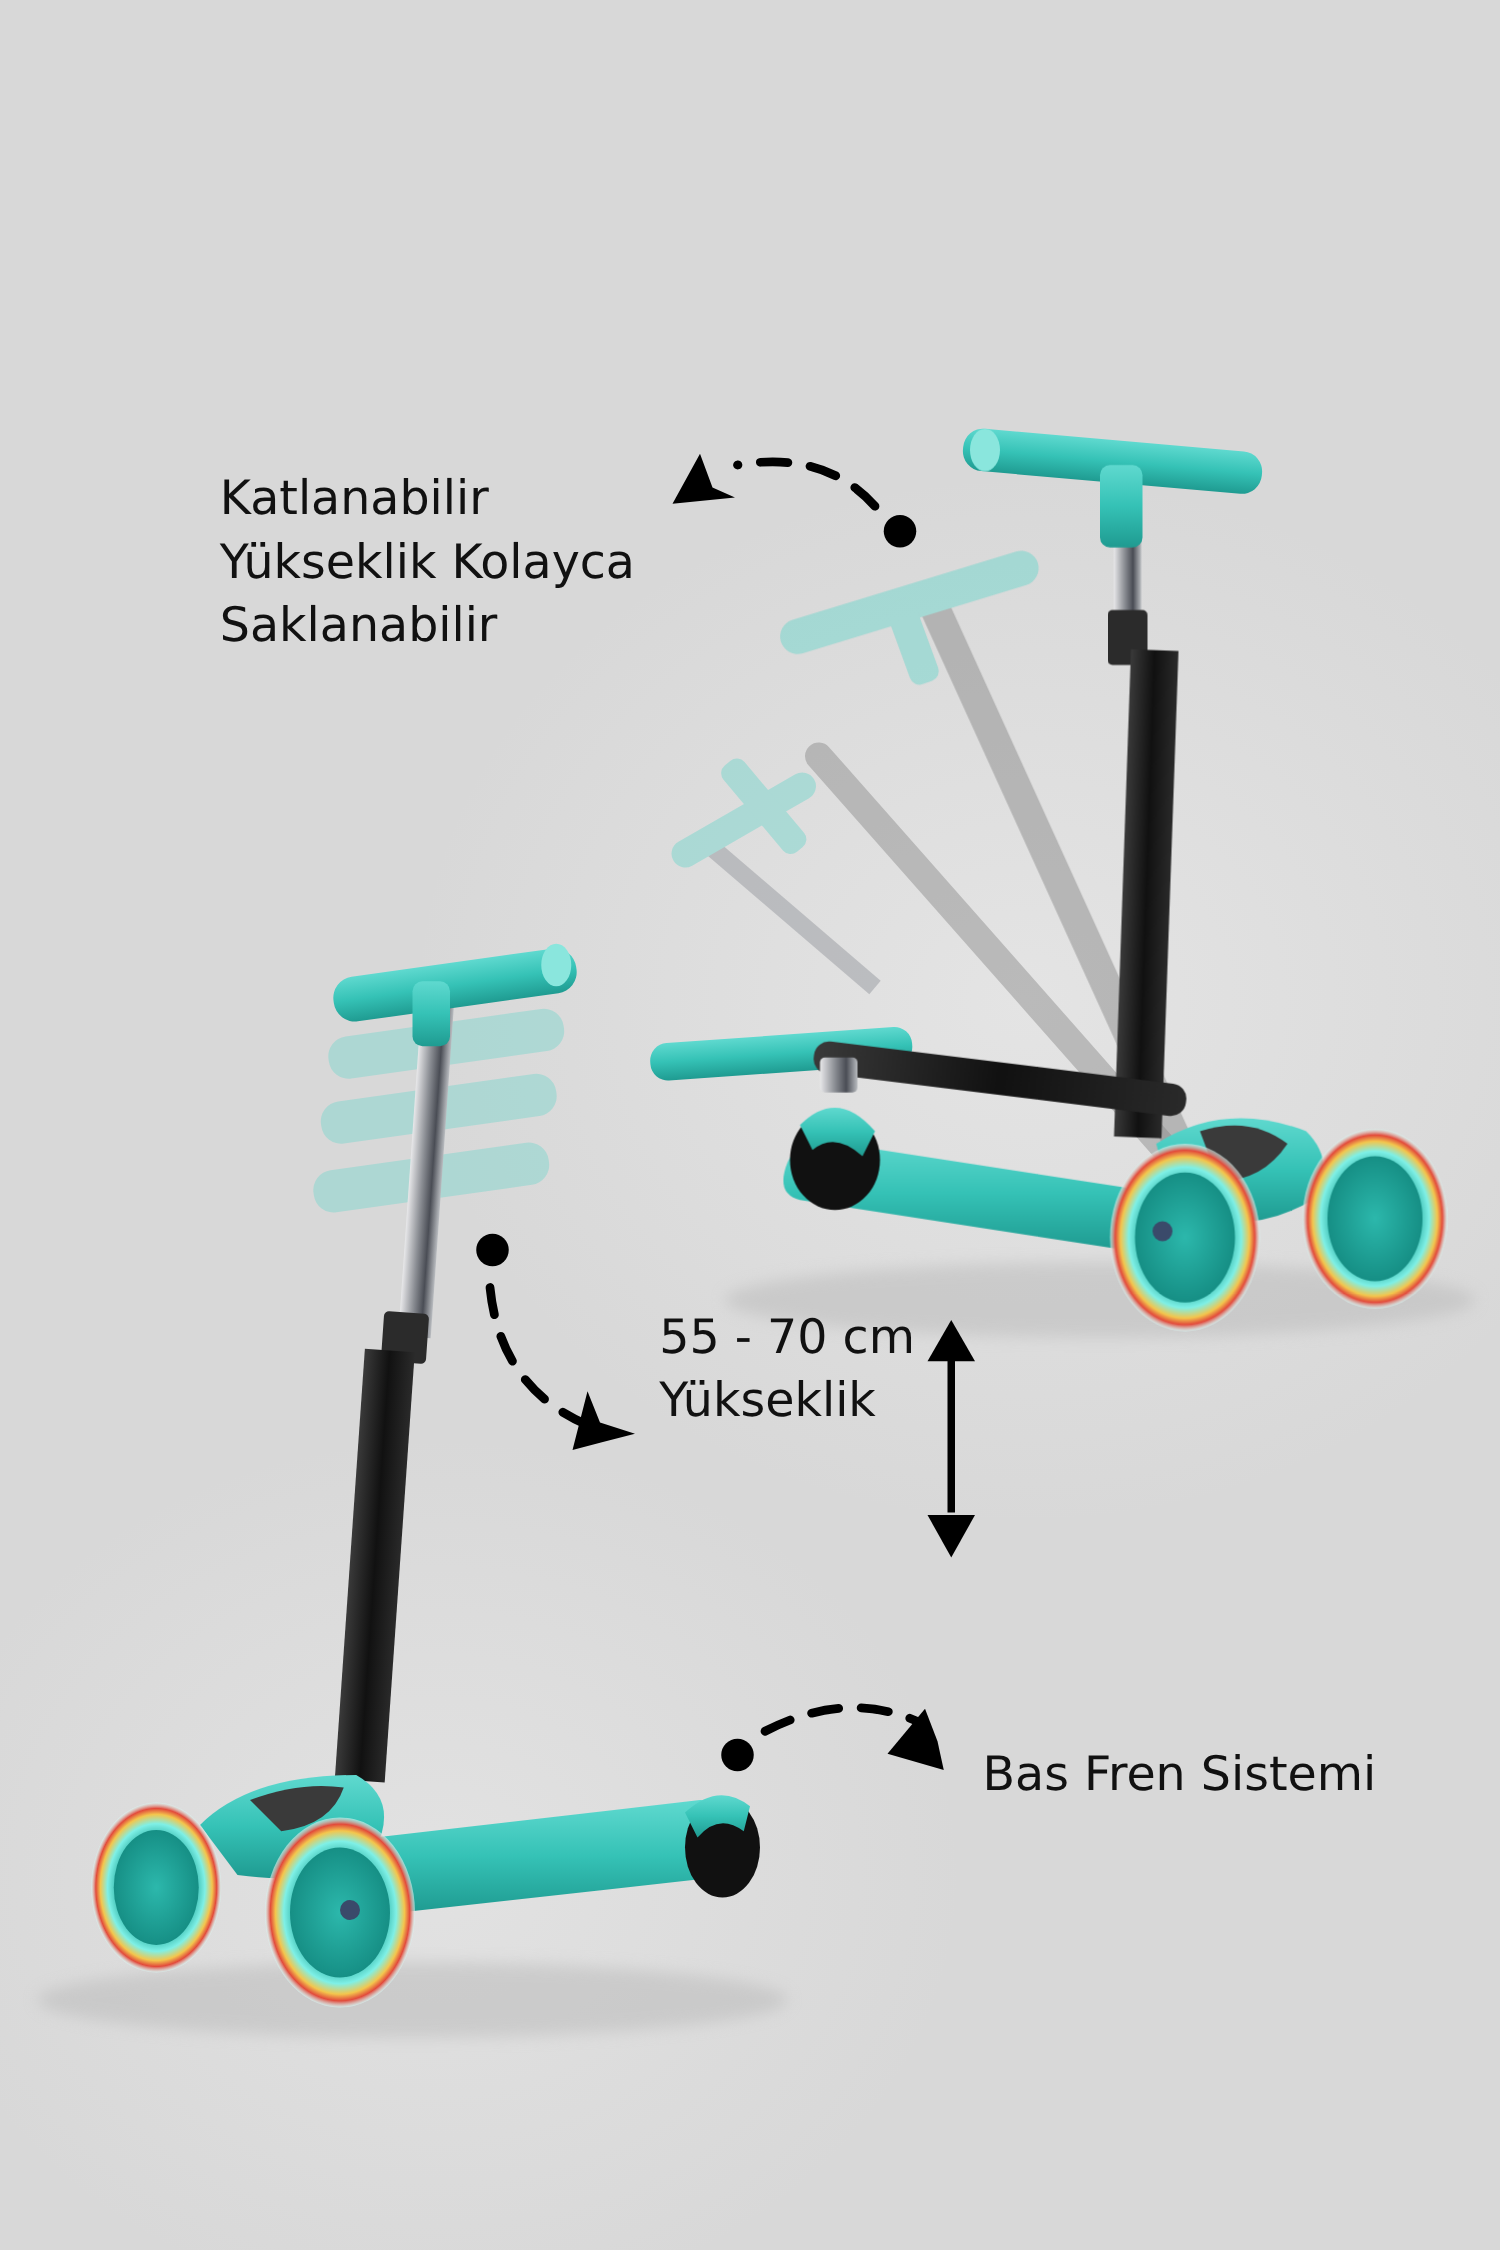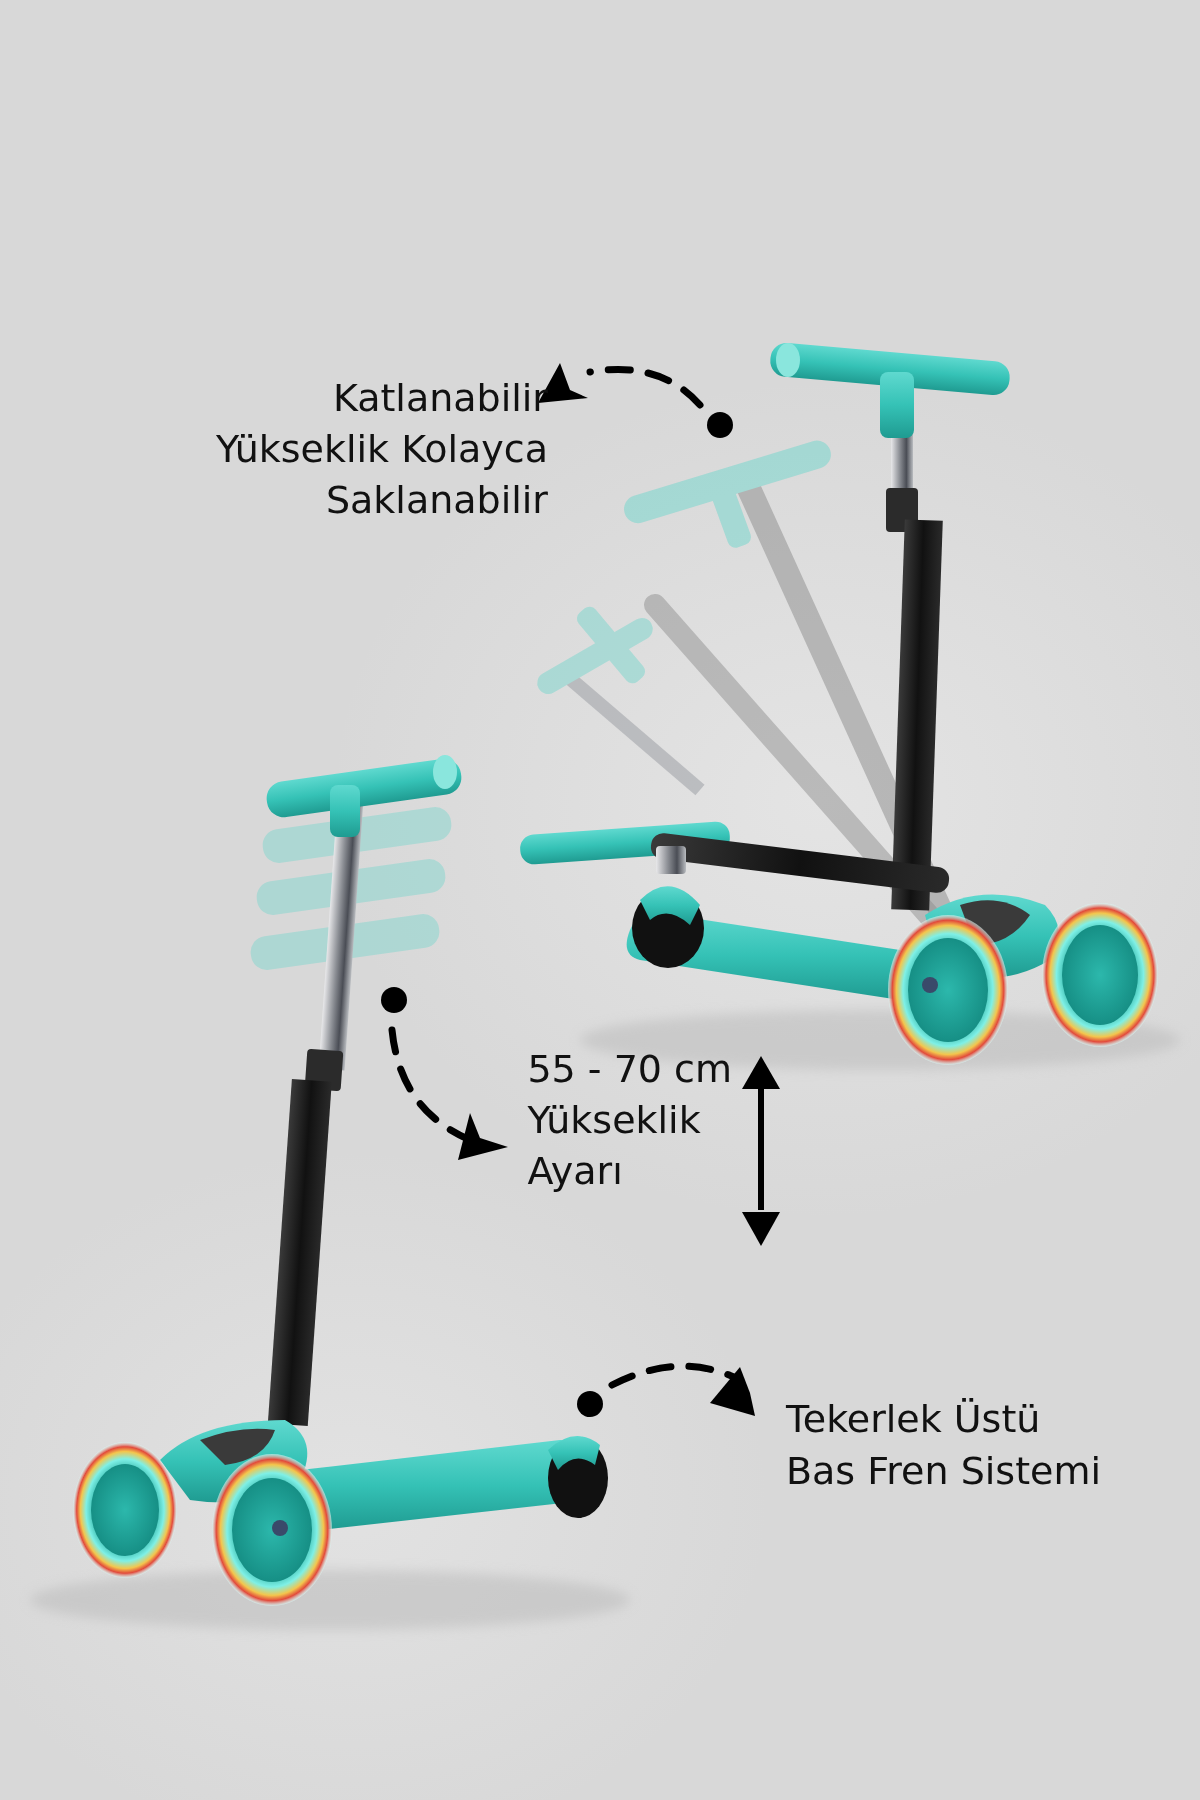--- a/index.html
+++ b/index.html
@@ -7,21 +7,21 @@
          font-family:"DejaVu Sans","Liberation Sans",sans-serif; color:#111; }
   .stage { position:absolute; left:0; top:0; width:1200px; height:1800px; }
   .bgglow { position:absolute; left:0; top:0; width:1200px; height:1800px;
             background: radial-gradient(ellipse 700px 600px at 820px 800px, #e4e4e4 0%, rgba(216,216,216,0) 70%),
                         radial-gradient(ellipse 600px 500px at 350px 1500px, #e2e2e2 0%, rgba(216,216,216,0) 70%); }
   svg.art { position:absolute; left:0; top:0; }
   .txt { position:absolute; line-height:1.22; }
   .light { font-weight:normal; }
   .bold { font-weight:normal; }
 
-  #fold-text { right:652px; top:373px; text-align:right; font-size:38px; }
+  #fold-text { right:692px; top:373px; text-align:left; font-size:38px; }
   #height-text { right:468px; top:1044px; text-align:left; font-size:38px; }
   #brake-text { left:786px; top:1393px; text-align:left; font-size:38px; }
   #fold-text .l, #height-text .l, #brake-text .l { display:block; white-space:nowrap; }
   #height-text .l { line-height:51px; }
   #fold-text .l { line-height:51px; }
   #brake-text .l { line-height:52px; }
 </style>
 </head>
 <body>
 
@@ -165,20 +165,18 @@
 
   <div id="fold-text" class="txt">
     <span class="l light">Katlanabilir</span>
     <span class="l light">Yükseklik Kolayca</span>
     <span class="l bold">Saklanabilir</span>
   </div>
 
   <div id="height-text" class="txt">
     <span class="l bold">55 - 70 cm</span>
     <span class="l light">Yükseklik</span>
-    <span class="l light">Ayarı</span>
   </div>
 
   <div id="brake-text" class="txt">
-    <span class="l light">Tekerlek Üstü</span>
     <span class="l bold">Bas Fren Sistemi</span>
   </div>
 </div>
 
 </body></html>

